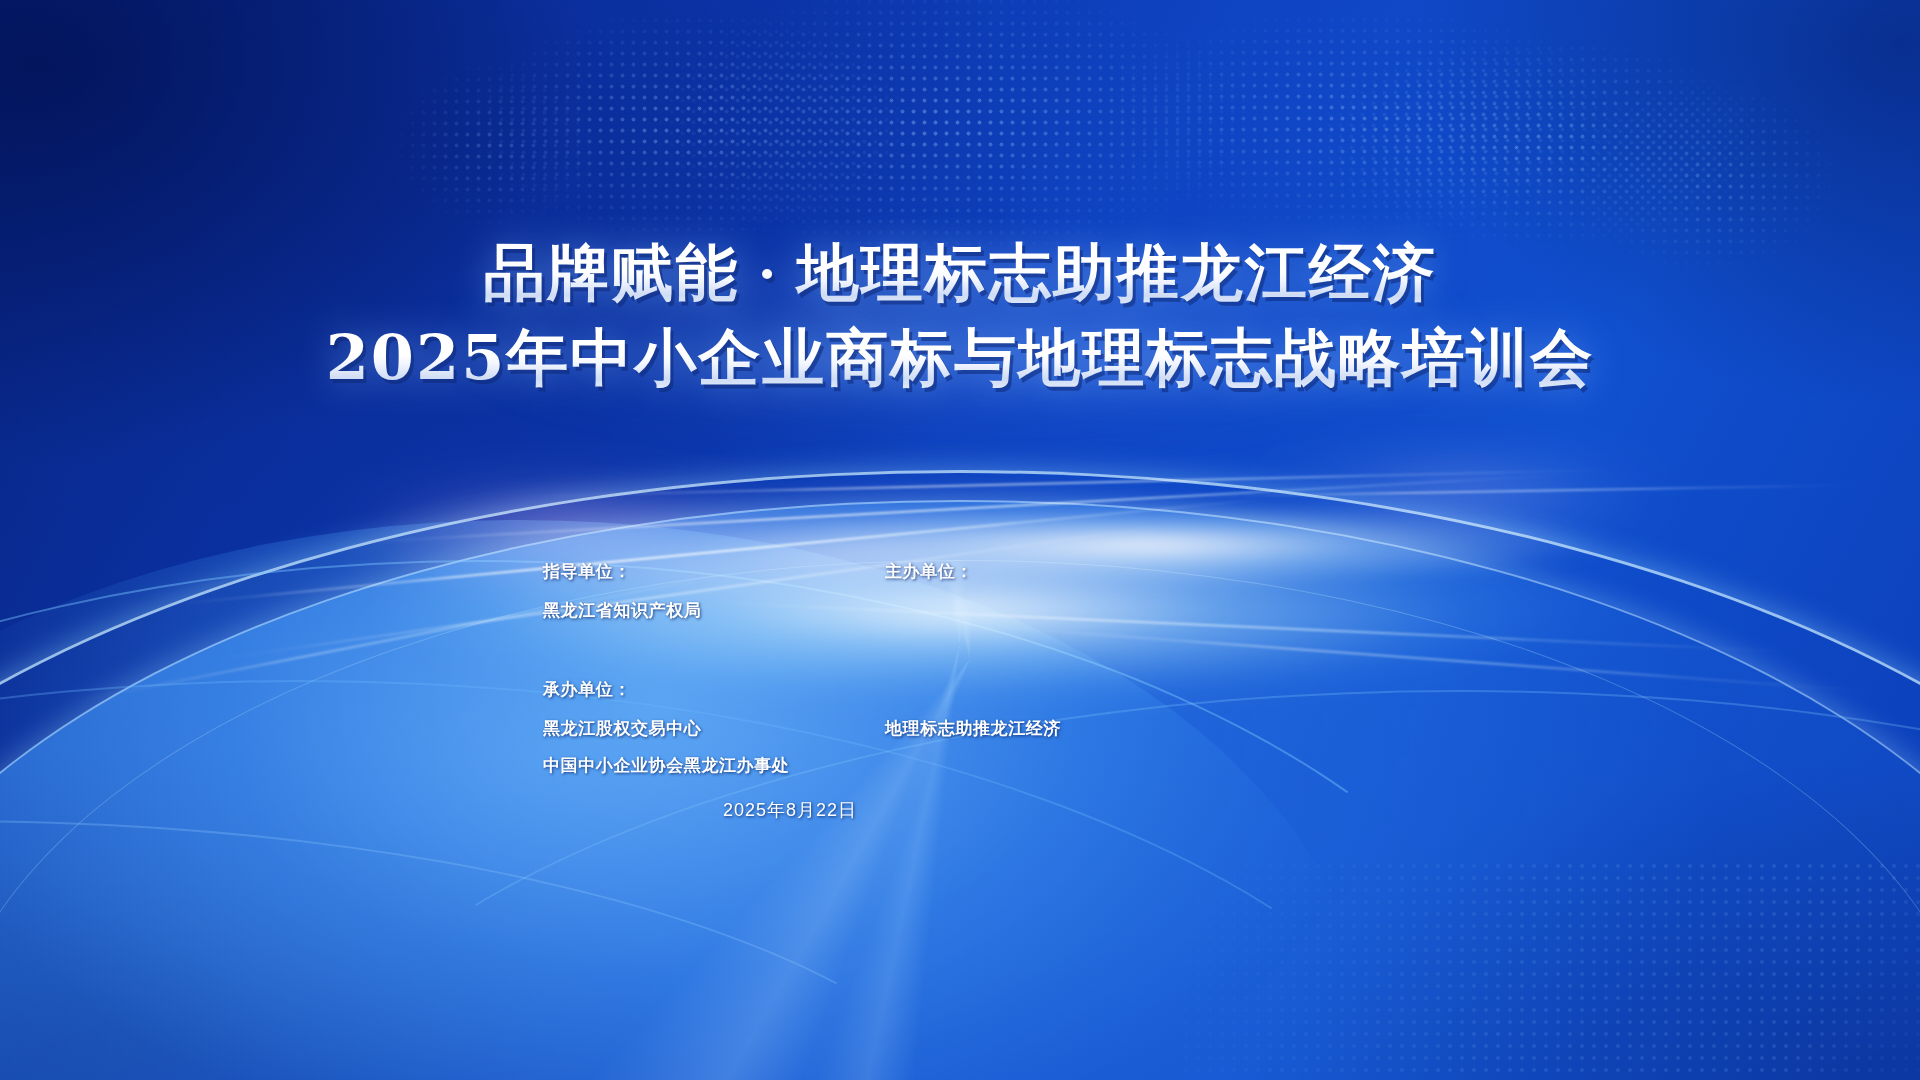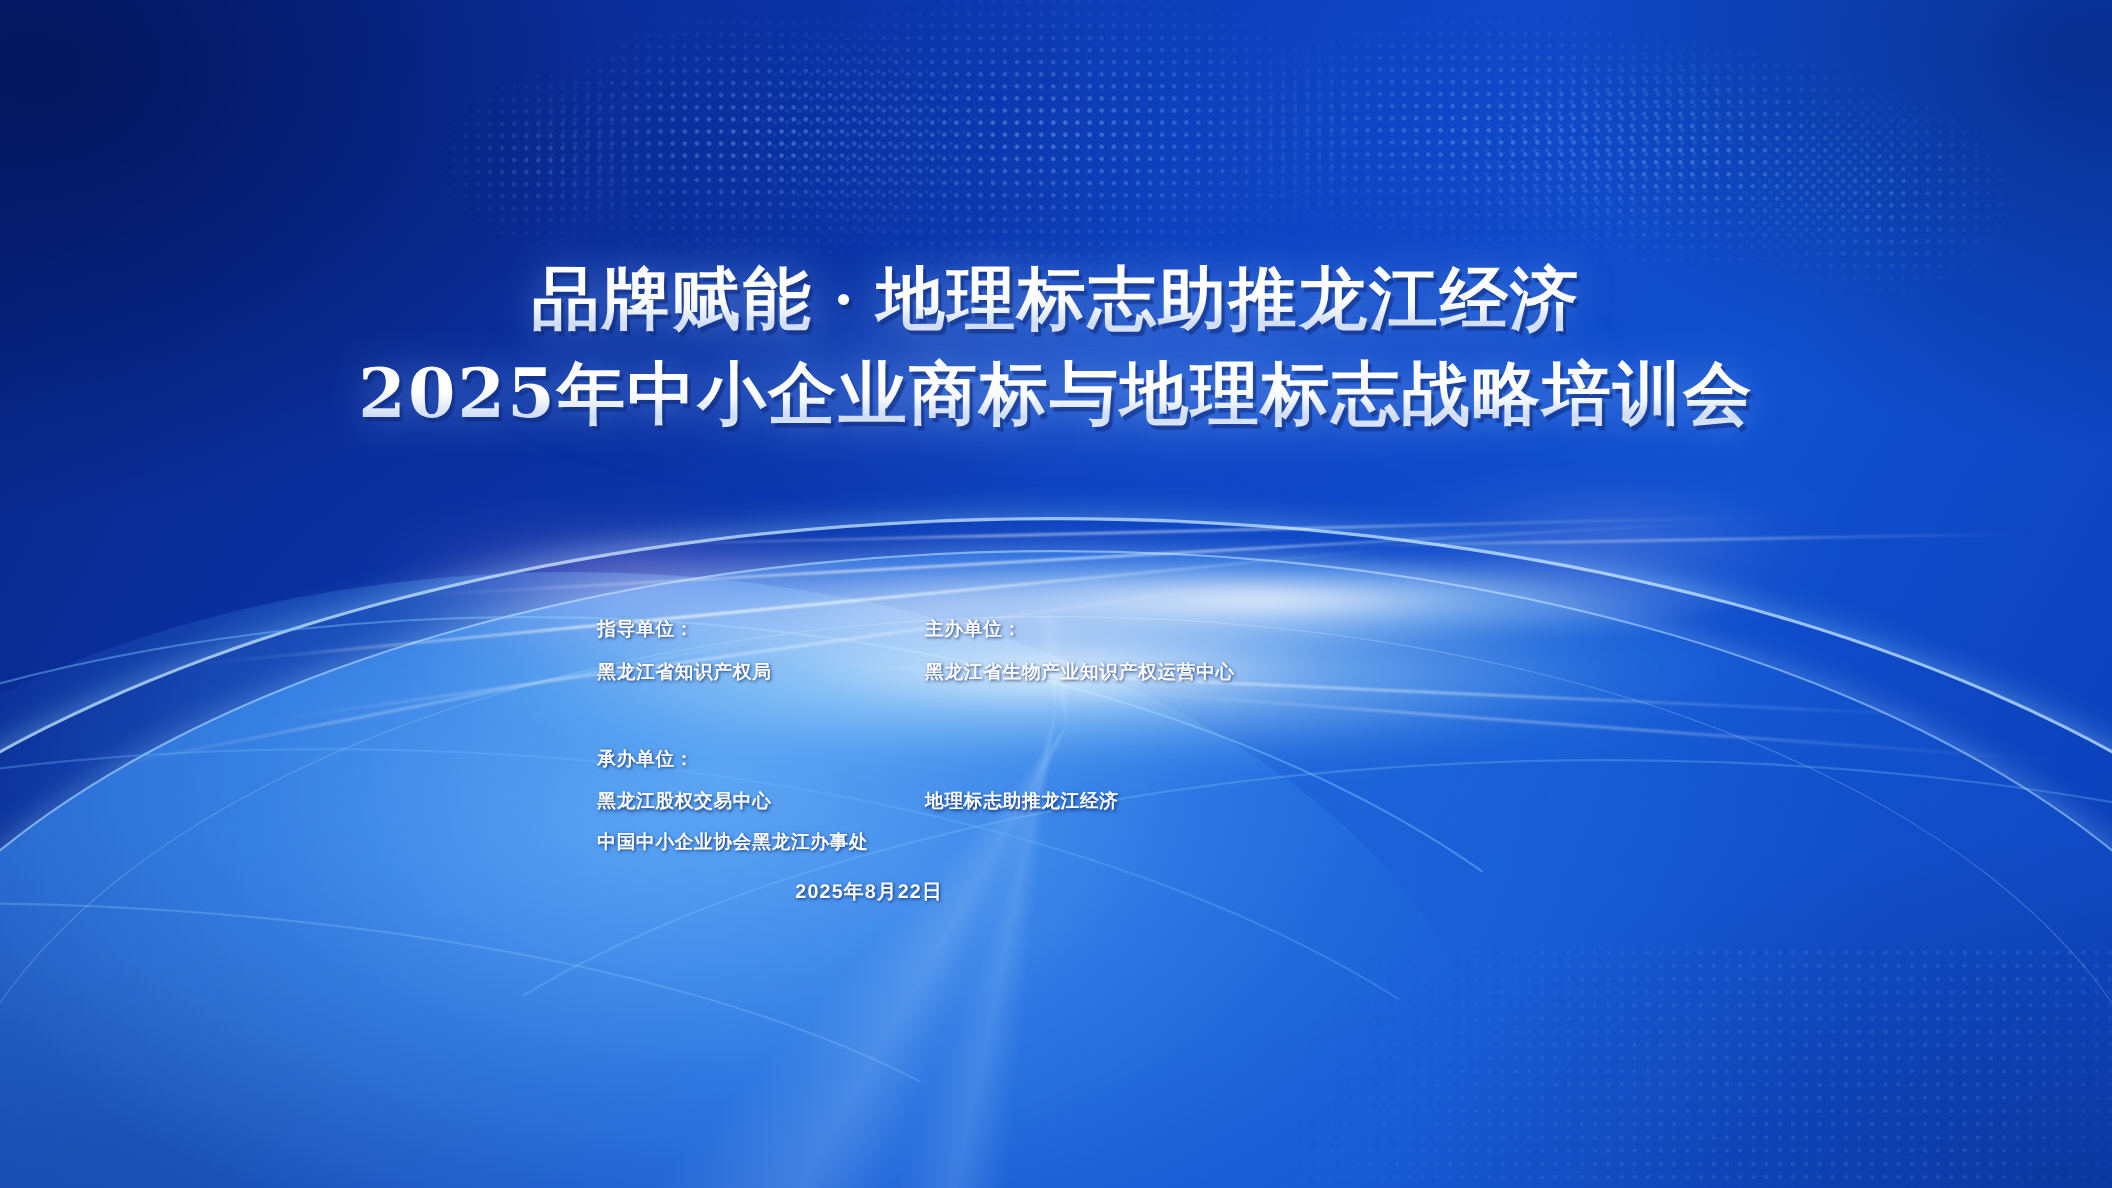--- a/index.html
+++ b/index.html
@@ -243,32 +243,32 @@
   .orgs {
     position:absolute;
     left:543px; top:560px;
     width:760px;
     color:#ffffff;
     font-weight:700;
     font-size:17px;
     letter-spacing:0.6px;
     text-shadow:1px 1px 3px rgba(6,32,100,0.8);
   }
-  .org-row { display:flex; }
+  .org-row { display:flex;gap:44px; }
   .org-col-l { width:298px; flex:0 0 298px; }
   .org-col-r { flex:1 1 auto; }
   .org-head  { margin-bottom:16px; }
   .org-name  { margin-bottom:14px; white-space:nowrap; }
   .org-gap   { height:42px; }
 
   .date-line {
     position:absolute;
     left:723px; top:798px;
     color:#ffffff;
-    font-weight:700;
+    font-weight:400;
     font-size:18px;
     letter-spacing:1px;
     text-shadow:1px 1px 3px rgba(6,32,100,0.85);
   }
 </style>
 </head>
 <body>
 
 <div id="stage">
 
@@ -323,21 +323,20 @@
 
     <div class="orgs">
 
       <div class="org-row">
         <div class="org-col-l org-head">指导单位：</div>
         <div class="org-col-r org-head">主办单位：</div>
       </div>
 
       <div class="org-row">
         <div class="org-col-l org-name">黑龙江省知识产权局</div>
-        <div class="org-col-r org-name">黑龙江省生物产业知识产权运营中心</div>
       </div>
 
       <div class="org-gap"></div>
 
       <div class="org-row">
         <div class="org-col-l org-head">承办单位：</div>
         <div class="org-col-r org-head"></div>
       </div>
 
       <div class="org-row">

